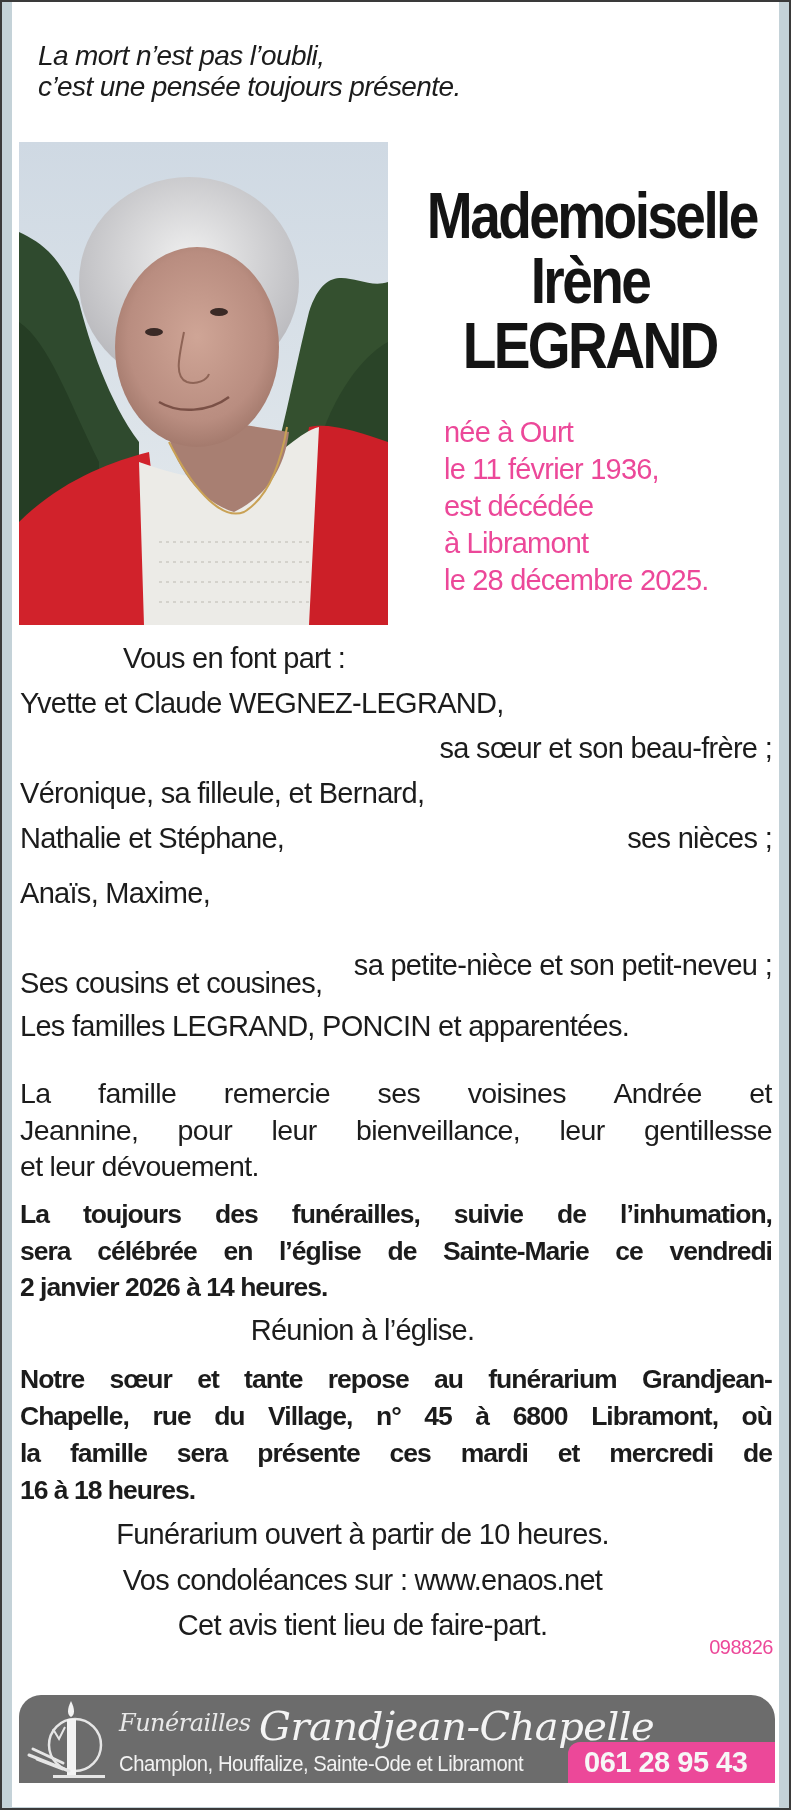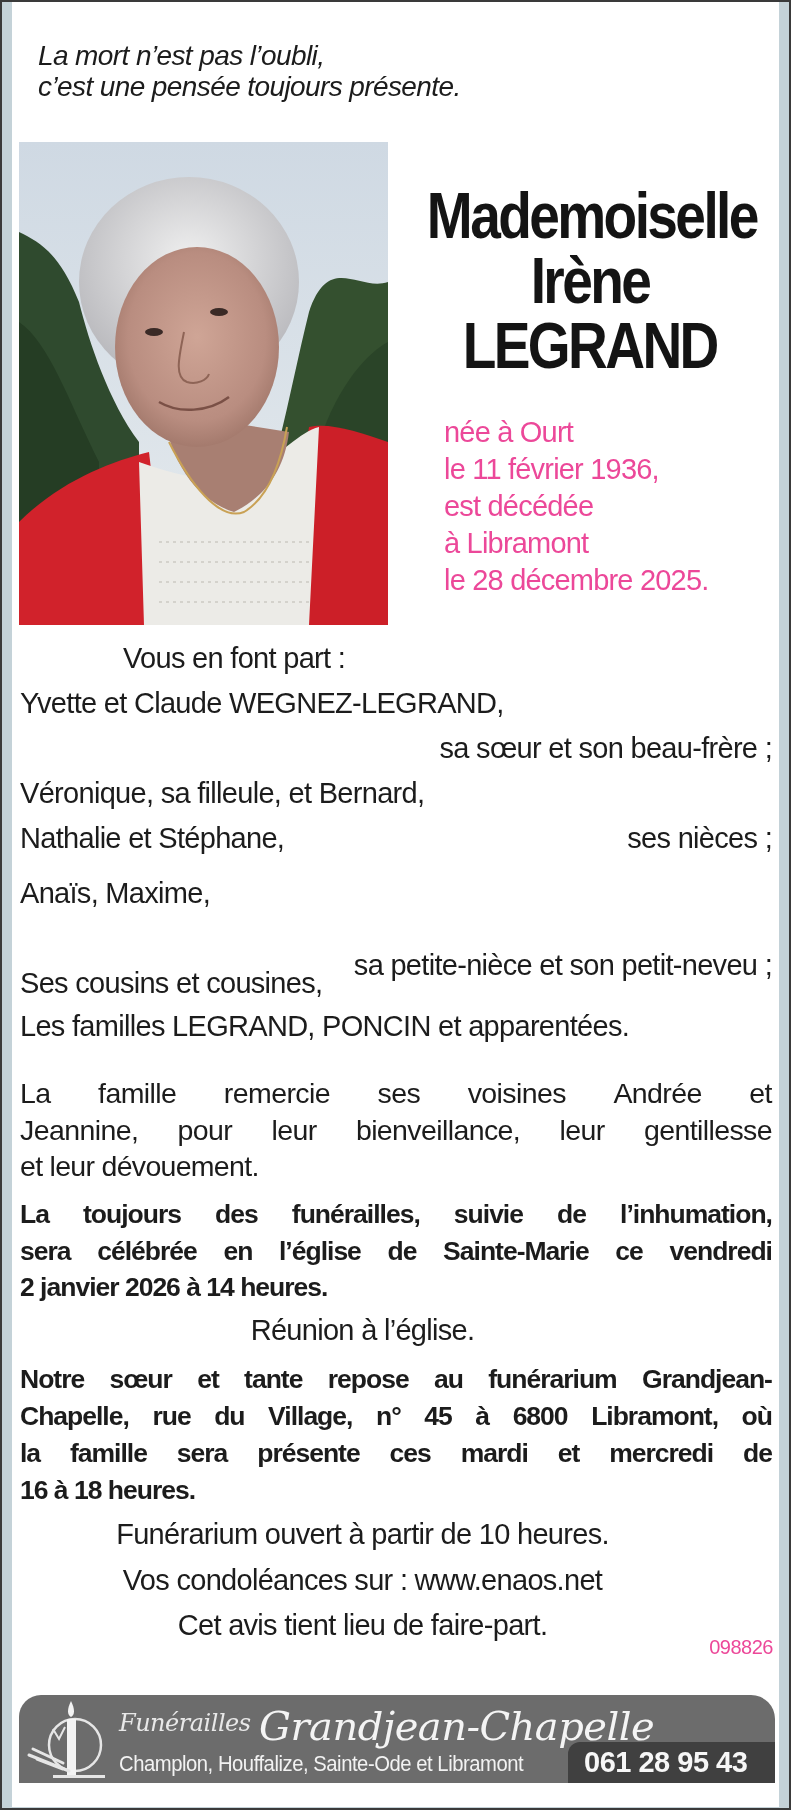--- a/index.html
+++ b/index.html
@@ -16,21 +16,21 @@
   .left { left: 20px; }
   .right { right: 19px; text-align: left; }
   .justbox { position: absolute; left: 20px; width: 752px; display: flex; justify-content: space-between; font-size: 28.5px; letter-spacing: -0.6px; color: #1c1c1c; white-space: nowrap; }
   .bold { font-weight: bold; font-size: 26.5px; letter-spacing: -1px; }
   .center { position: absolute; left: 12px; width: 701px; text-align: center; font-size: 29px; letter-spacing: -0.7px; color: #1c1c1c; white-space: nowrap; }
   .code { position: absolute; right: 18px; top: 1636px; font-size: 20px; letter-spacing: -0.5px; color: #ec4899; }
   .banner { position: absolute; left: 19px; top: 1695px; width: 756px; height: 88px; background: #6c6c6c; border-radius: 22px 24px 0 0; overflow: hidden; }
   .banner-title-script { position: absolute; left: 100px; top: 14px; font-family: "DejaVu Serif", serif; font-style: italic; font-size: 24px; color: #e8e8e8; letter-spacing: -0.5px; }
   .banner-title-main { position: absolute; left: 240px; top: 8px; font-family: "DejaVu Serif", serif; font-style: italic; font-size: 40px; color: #f4f4f4; letter-spacing: -0.5px; }
   .banner-sub { position: absolute; left: 100px; top: 56px; font-size: 22px; color: #f2f2f2; letter-spacing: -0.5px; transform: scaleX(0.92); transform-origin: left; }
-  .phone-box { position: absolute; left: 549px; top: 47px; width: 207px; height: 41px; background: #404040; border-radius: 12px 0 0 0; }
+  .phone-box { position: absolute; left: 549px; top: 47px; width: 207px; height: 41px; background: #ec4899; border-radius: 12px 0 0 0; }
   .phone { position: absolute; left: 16px; top: 4px; font-weight: bold; font-size: 29px; color: #f7f7f7; letter-spacing: -0.5px; }
   .logo { position: absolute; left: 4px; top: 2px; width: 90px; height: 86px; }
 </style>
 </head>
 <body>
 
 <div class="frame"></div>
 <div class="inner"></div>
 
 <div class="abs quote" style="top:40px;">La mort n’est pas l’oubli,</div>

